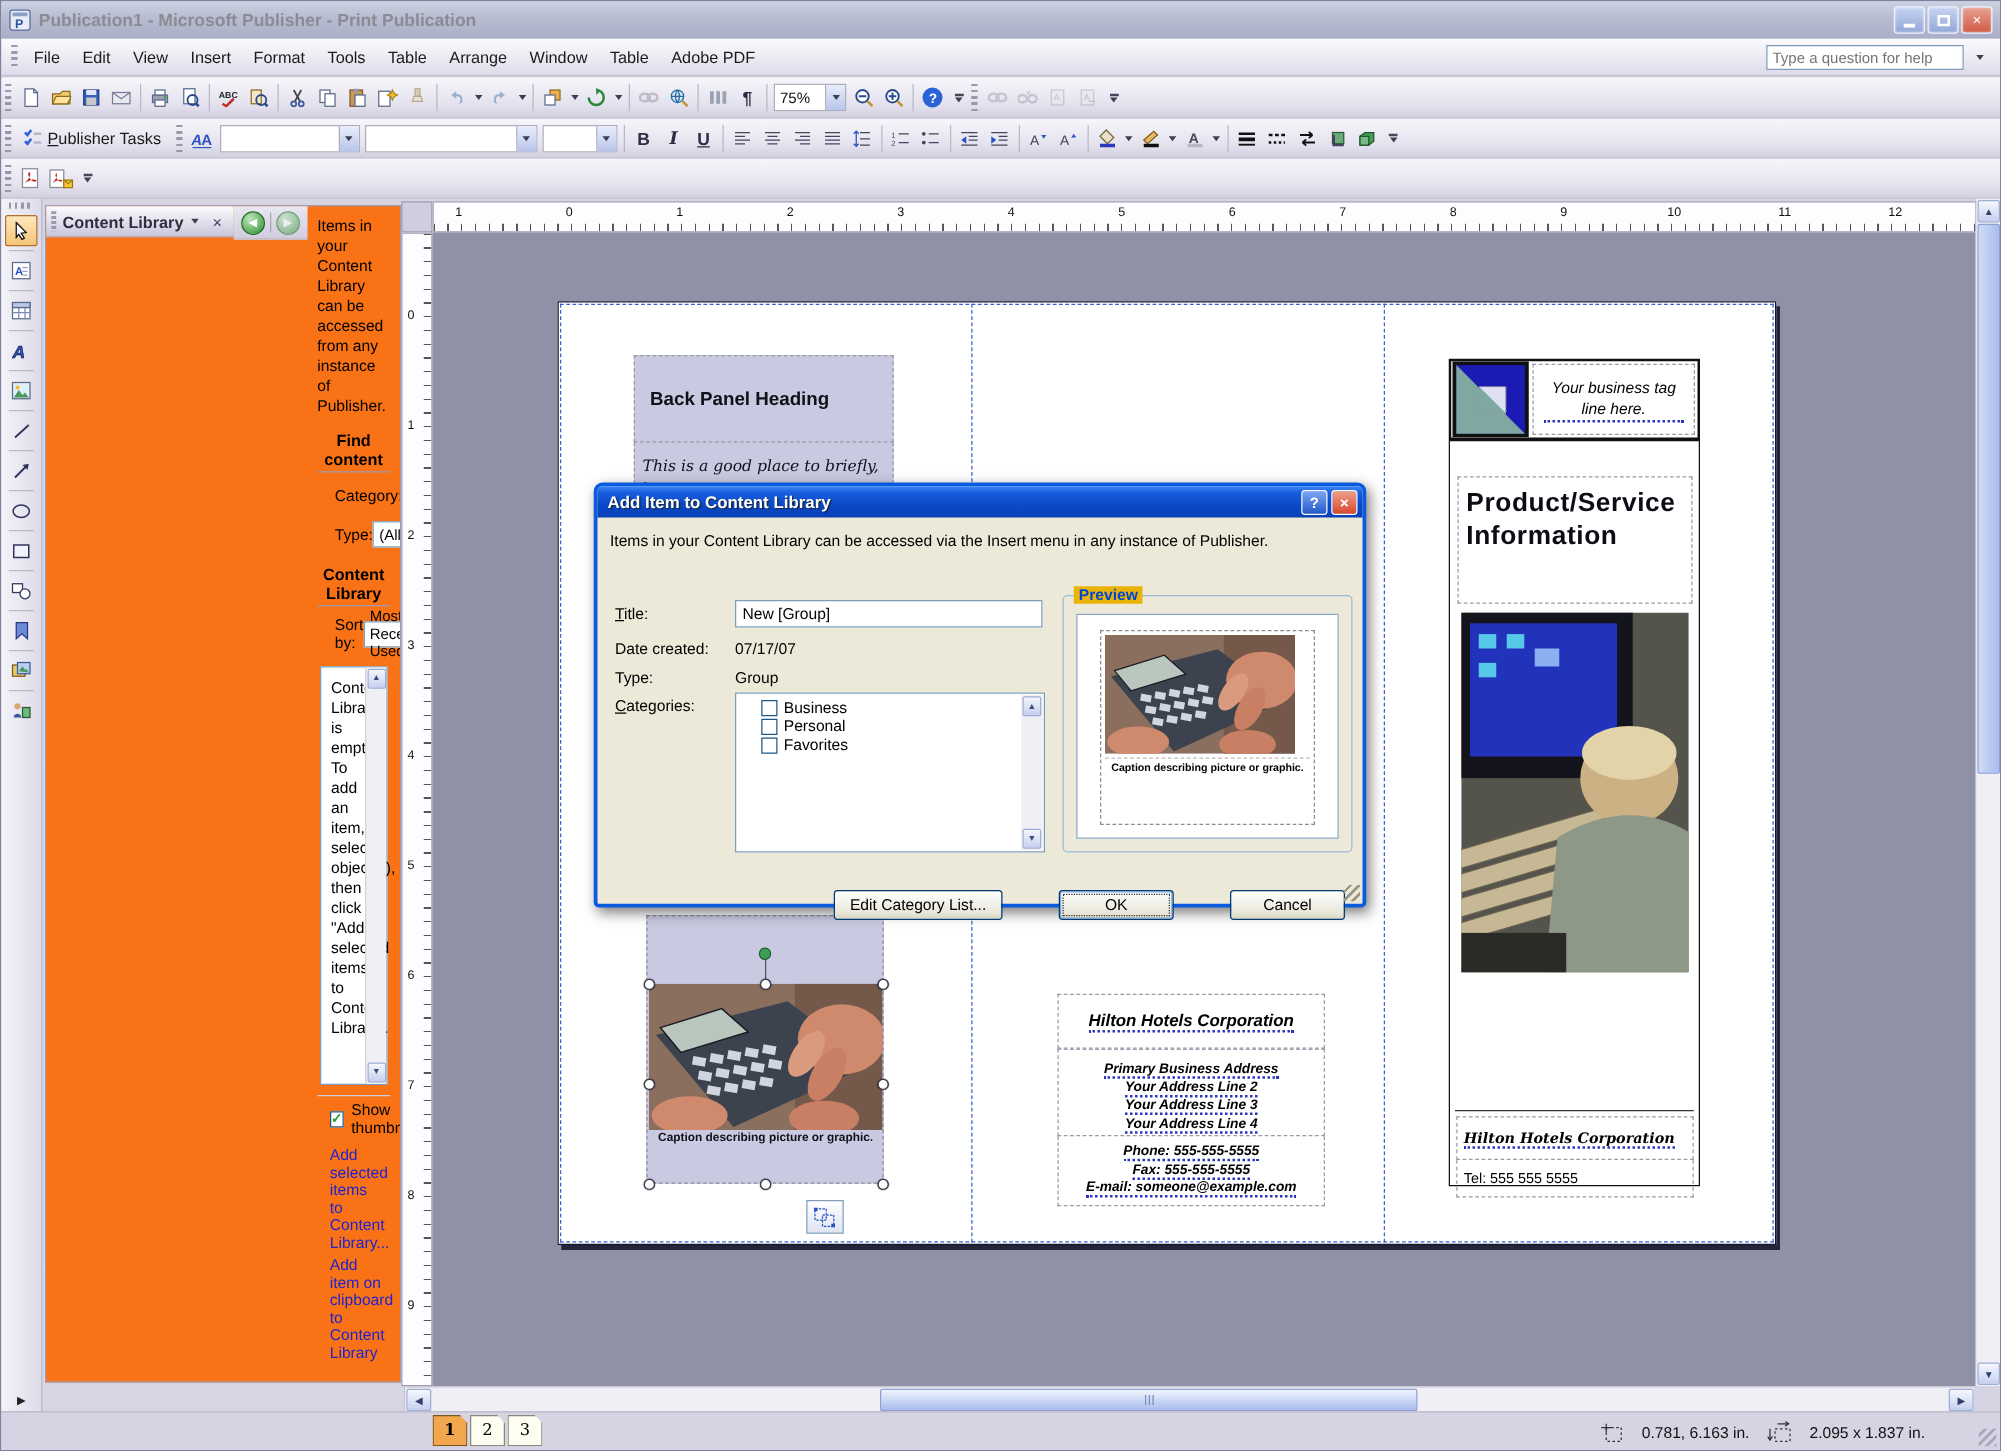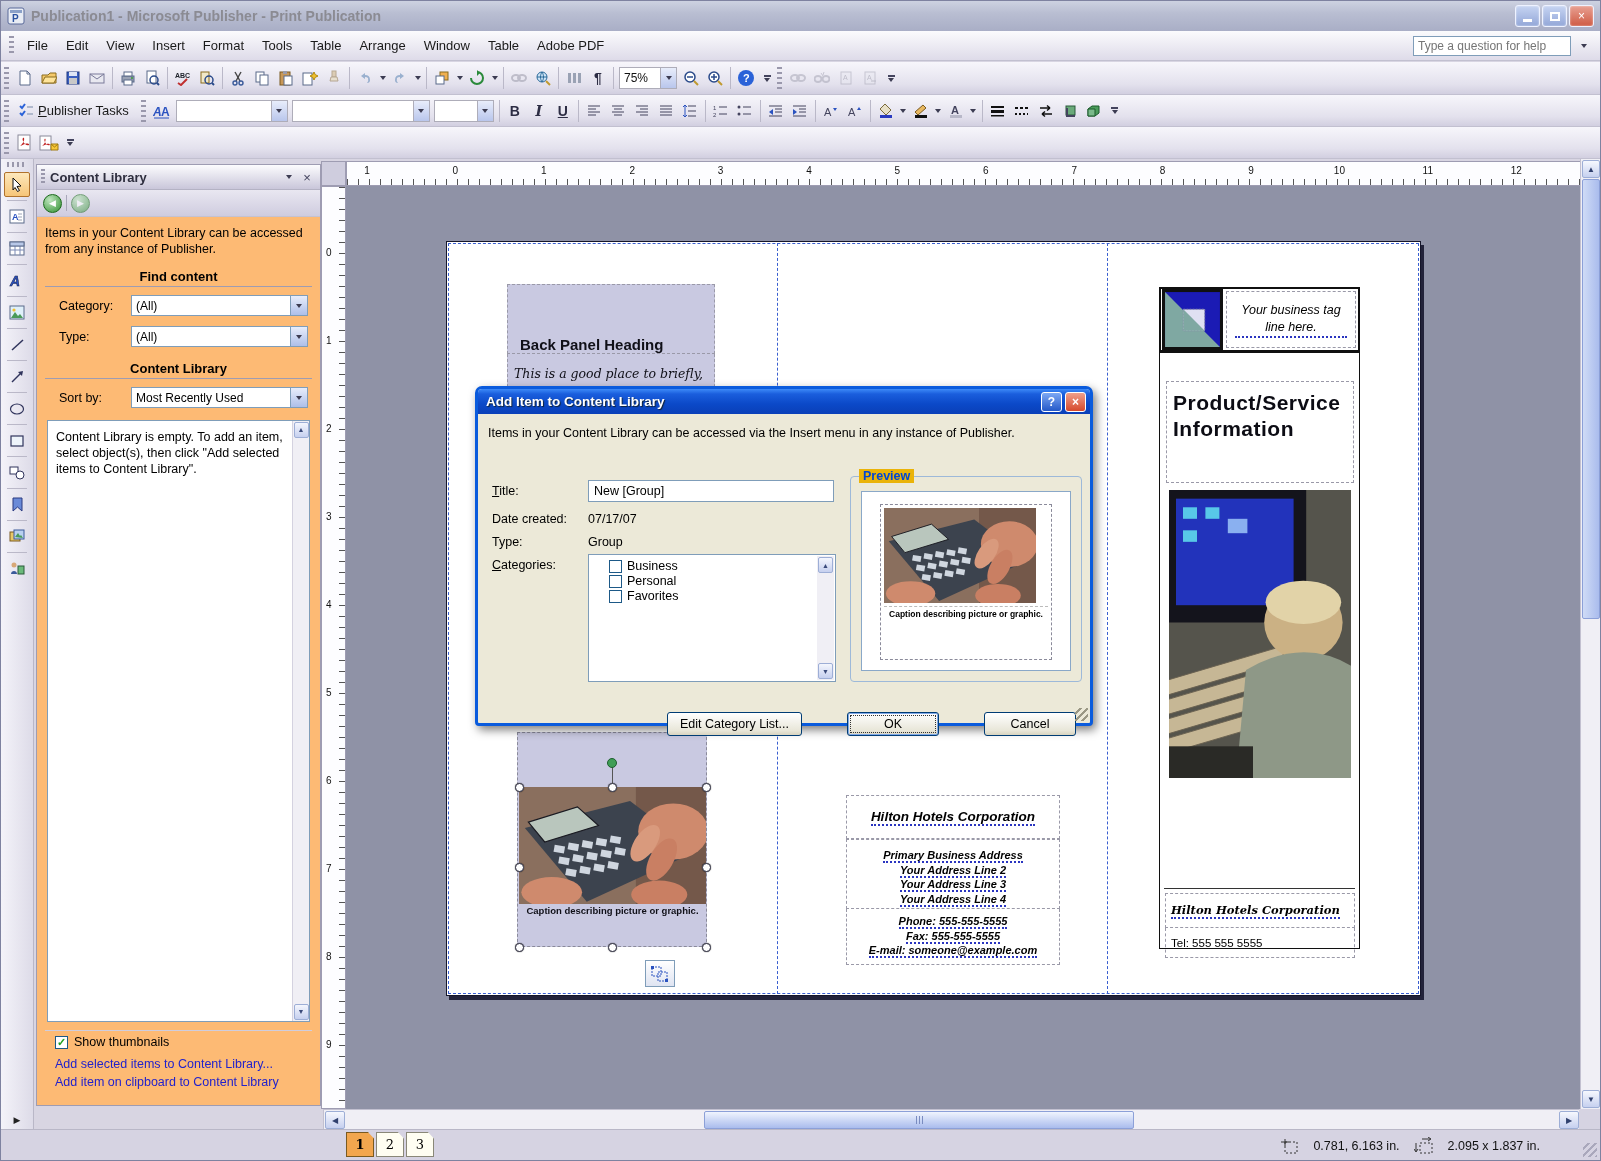--- a/index.html
+++ b/index.html
@@ -56,22 +56,22 @@
   
   .objbar{position:absolute;left:0;top:158px;width:33px;bottom:31px;
     background:linear-gradient(90deg,#f4f3f9,#dddbe8);border-right:1px solid #b9b7c7;display:flex;flex-direction:column;align-items:center;padding-top:3px;}
   .objbar .dots{width:20px;height:5px;background:repeating-linear-gradient(90deg,#9a98ac 0 2px,transparent 2px 5px);margin-bottom:4px;}
   .obtn{width:26px;height:25px;margin:1px 0;border:1px solid transparent;border-radius:2px;display:flex;align-items:center;justify-content:center;}
   .obtn.sel{background:linear-gradient(180deg,#fde8bc,#f6c578);border-color:#b0722c;}
   .ob-sep{width:20px;height:1px;background:#bab8c8;margin:2px 0;}
   .objbar .expand{margin-top:auto;font-size:9px;color:#222;padding-bottom:4px;}
 
   
-  .taskpane{position:absolute;left:35px;top:163px;width:285px;height:942px;background:#fdba74;
-    border:1px solid #9e9cb2;display:flex;flex-direction:column;}
+  .taskpane{position:absolute;left:35px;top:163px;width:285px;height:942px;background:#f97316;
+    border:1px solid #9e9cb2;display:flex;flex-direction:row;}
   .tp-head{height:25px;background:linear-gradient(180deg,#fcfcfe,#c9c6da);display:flex;align-items:center;padding:0 4px;border-bottom:1px solid #b4b2c4;}
   .tp-grip{width:4px;height:16px;background:repeating-linear-gradient(180deg,#9a98ac 0 2px,transparent 2px 4px);margin-right:5px;}
   .tp-title{font-weight:bold;font-size:13px;color:#2e2e3e;flex:1;}
   .tp-btn{width:18px;height:18px;display:flex;align-items:center;justify-content:center;font-size:10px;color:#44445e;border-radius:2px;}
   .tp-nav{height:27px;display:flex;align-items:center;gap:4px;padding:0 6px;background:linear-gradient(180deg,#e9e7f1,#cfccdf);border-bottom:1px solid #c4c2d2;}
   .navcirc{width:19px;height:19px;border-radius:50%;display:flex;align-items:center;justify-content:center;
     background:radial-gradient(circle at 35% 30%,#bfe6bf,#2f8f2f);color:#fff;font-size:9px;border:1px solid #1c6a1c;}
   .navcirc.fwd{opacity:.55;}
   .tp-navsep{width:1px;height:16px;background:#a9a7ba;}
   .tp-body{flex:1;padding:8px 8px 4px 8px;font-size:12.5px;color:#000;display:flex;flex-direction:column;overflow:hidden;}
@@ -101,21 +101,21 @@
   .canvas{position:absolute;left:345px;top:185px;width:1235px;height:923px;background:#8f92a6;overflow:hidden;}
 
   .page{position:absolute;left:100px;top:55px;width:975px;height:755px;background:#fff;
     border:1px solid #16162a;box-shadow:3px 4px 0 #23233a;}
   .page-edge{position:absolute;inset:1px;border:1px dashed #3a5fd0;pointer-events:none;}
   .guide-v{position:absolute;top:1px;bottom:1px;width:0;border-left:1px dashed #3a5fd0;}
   .du{border-bottom:2px dotted #2a35c0;font-style:italic;}
 
   .lav{background:#c9c9e1;}
   .bp-group{position:absolute;left:60px;top:42px;width:208px;height:430px;}
-  .bp-head{position:absolute;left:0;top:0;right:0;height:70px;border:1px dashed #9a99a8;display:flex;align-items:flex-end;padding-left:12px;}
+  .bp-head{position:absolute;left:0;top:0;right:0;height:70px;border:1px dashed #9a99a8;display:flex;align-items:center;padding-left:12px;}
   .bp-head-text{font-weight:bold;font-size:15px;color:#101018;}
   .bp-body{position:absolute;left:0;top:70px;right:0;bottom:0;border:1px dashed #9a99a8;border-top:none;padding:10px 6px;}
   .bp-body-text{font-family:"DejaVu Serif",serif;font-style:italic;font-size:12.5px;color:#101018;}
 
   .sel-group{position:absolute;left:70px;top:490px;width:192px;height:232px;}
   .sel-outer{position:absolute;left:0;top:0;width:190px;height:215px;border:1px dashed #8a8a9a;background:#c9c9e1;}
   .pic-frame{position:absolute;left:2px;top:55px;width:187px;height:160px;}
   .pic-img{position:absolute;left:0;top:0;width:187px;height:117px;}
   .pic-cap{position:absolute;left:0;top:118px;width:187px;text-align:center;font-size:9.5px;font-weight:bold;color:#101018;}
   .handle{position:absolute;width:9px;height:9px;border-radius:50%;background:#fff;border:1px solid #3c3c50;box-shadow:0 0 1px #000;z-index:5;}

